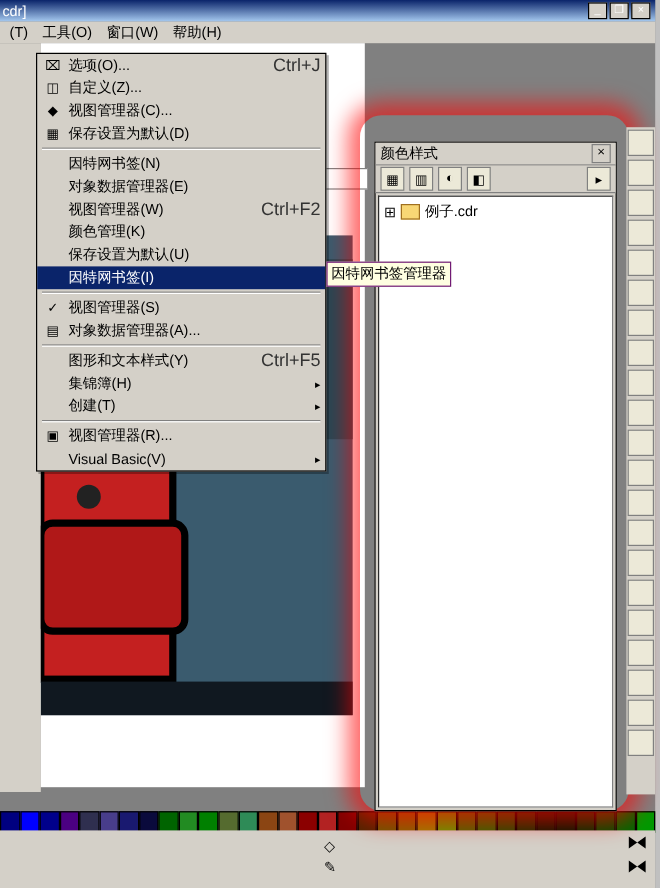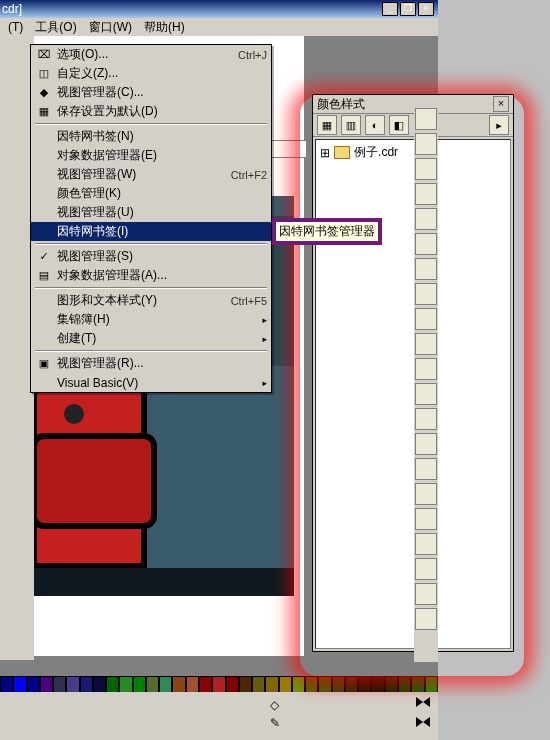--- a/index.html
+++ b/index.html
@@ -1,16 +1,16 @@
 <!DOCTYPE html>
 <html><head>
 <meta charset="utf-8">
 <style>
   html,body{margin:0;padding:0;font-family:"Microsoft YaHei","SimSun",sans-serif;font-size:12px;background:#c0c0c0;overflow:hidden}
-  .app{position:relative;width:438px;height:740px;background:#808080}
+  .app{position:relative;width:546px;height:740px;background:#808080}
   
   .titlebar{position:absolute;left:0;top:0;right:0;height:18px;background:linear-gradient(#0a246a,#a6caf0);display:flex;align-items:center;color:#fff;padding-left:2px}
   .titlebar .wb{position:absolute;right:4px;top:2px;display:flex;gap:2px}
   .winbtn{width:14px;height:12px;background:#d4d0c8;border:1px solid #000;font-size:9px;text-align:center;line-height:10px;font-family:Arial}
   .winbtns2{position:absolute;right:4px;top:20px;display:flex;gap:2px}
   
   .menubar{position:absolute;left:0;top:18px;right:0;height:18px;background:#d4d0c8;display:flex;align-items:center;padding-left:2px}
   .menubar span{padding:1px 6px;cursor:default}
   
   .leftstrip{position:absolute;left:0;top:36px;width:34px;bottom:80px;background:#d4d0c8;border-right:1px solid #808080}
@@ -18,28 +18,28 @@
   .canvas{position:absolute;left:34px;top:36px;width:270px;height:620px;background:#fff}
   .unitlbl{position:absolute;left:2px;top:88px;font-size:11px;background:#d4d0c8;padding:1px 2px}
   .ruler{position:absolute;left:0;top:104px;width:270px;height:16px;background:#fff;border-top:1px solid #808080;border-bottom:1px solid #808080;font-size:9px;padding-left:2px;line-height:16px}
   .artwork{position:absolute;left:0;top:160px;width:260px;height:400px}
   
   .dropdown{position:absolute;left:30px;top:44px;width:240px;background:#d4d0c8;border:1px solid #000;box-shadow:2px 2px 0 rgba(0,0,0,.3);z-index:20}
   .dropdown .row{display:flex;align-items:center;height:19px;padding:0 4px;position:relative}
   .dropdown .row.sel{background:#0a246a;color:#fff}
   .dropdown .ic{width:18px;height:16px;margin-right:4px;display:flex;align-items:center;justify-content:center;font-size:11px}
   .dropdown .lbl{flex:1}
-  .dropdown .sc{font-size:11px;color:#333;margin-left:8px}
+  .dropdown .sc{font-size:15px;color:#333;margin-left:8px}
   .dropdown .row.sel .sc{color:#fff}
   .dropdown .arrow{font-size:9px;margin-left:6px}
   .dropdown hr{margin:2px 4px;border:none;border-top:1px solid #808080;border-bottom:1px solid #fff}
-  .tooltip{position:absolute;left:272px;top:218px;background:#ffffe1;border:4px solid #701a75;padding:1px 3px;font-size:12px;z-index:25;white-space:nowrap}
+  .tooltip{position:absolute;left:272px;top:218px;background:#ffffe1;border:1px solid #701a75;padding:1px 3px;font-size:12px;z-index:25;white-space:nowrap}
   
   .glow{position:absolute;left:300px;top:96px;width:224px;height:580px;border-radius:18px;box-shadow:0 0 18px 10px rgba(255,0,0,.6);pointer-events:none;z-index:5}
-  .docker{position:absolute;left:312px;top:94px;width:200px;height:556px;background:#d4d0c8;border:1px solid #000;z-index:10;display:flex;flex-direction:column}
+  .docker{position:absolute;left:312px;top:118px;width:200px;height:556px;background:#d4d0c8;border:1px solid #000;z-index:10;display:flex;flex-direction:column}
   .docker .caption{height:18px;background:#d4d0c8;border-bottom:1px solid #808080;display:flex;align-items:center;padding:0 4px;font-size:12px}
   .docker .caption .x{margin-left:auto;width:14px;height:14px;border:1px solid #808080;background:#d4d0c8;text-align:center;line-height:12px;font-size:11px}
   .docker .tb{height:22px;background:#d4d0c8;display:flex;align-items:center;gap:4px;padding:0 4px;border-bottom:1px solid #808080}
   .tbicon{width:18px;height:18px;border:1px solid #808080;background:#ece9d8;display:flex;align-items:center;justify-content:center;font-size:11px}
   .docker .tree{flex:1;background:#fff;border:1px inset #808080;margin:2px;padding:4px;font-size:12px}
   .treeitem{display:flex;align-items:center;gap:4px}
   .folder{width:14px;height:11px;background:#f8d775;border:1px solid #a07020}
   
   .rtool{position:absolute;right:0;top:106px;width:24px;bottom:78px;background:#d4d0c8;z-index:15;display:flex;flex-direction:column;align-items:center;gap:3px;padding-top:2px}
   .tool{width:20px;height:20px;border:1px solid #808080;background:#ece9d8}
@@ -130,21 +130,21 @@
         <span class="lbl">视图管理器(W)</span>
         <span class="sc">Ctrl+F2</span>
       </div>
       <div class="row">
         <span class="ic"></span>
         <span class="lbl">颜色管理(K)</span>
         <span class="sc"></span>
       </div>
       <div class="row">
         <span class="ic"></span>
-        <span class="lbl">视图管理器(U)</span>
+        <span class="lbl">保存设置为默认(U)</span>
         <span class="sc"></span>
       </div>
       <div class="row sel">
         <span class="ic"></span>
         <span class="lbl">因特网书签(I)</span>
         <span class="sc"></span>
       </div>
       <hr>
       <div class="row">
         <span class="ic">✓</span>

